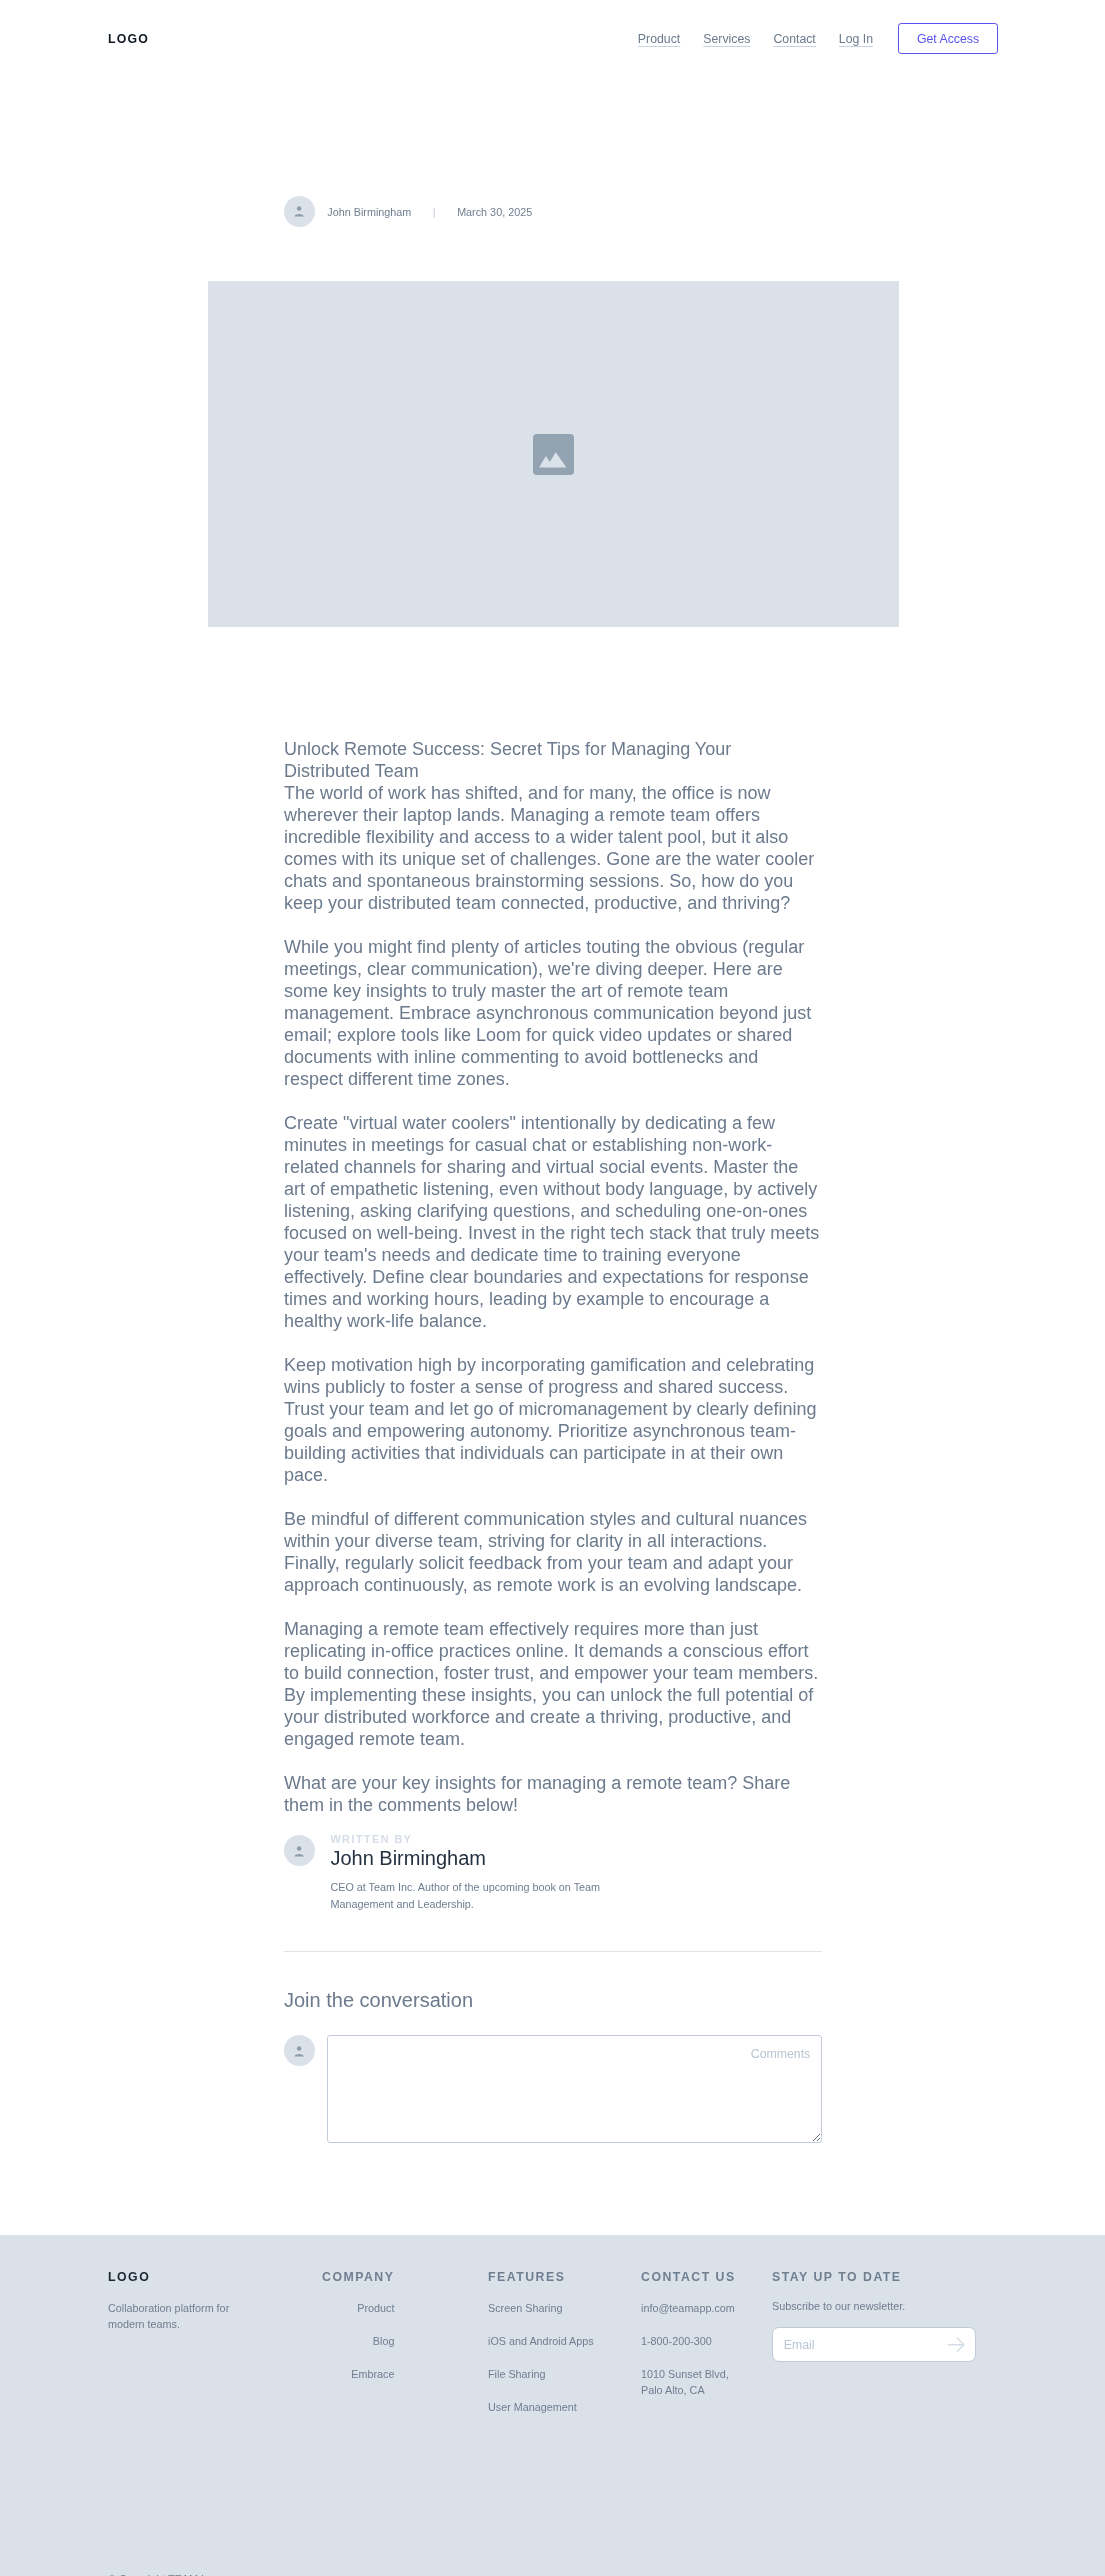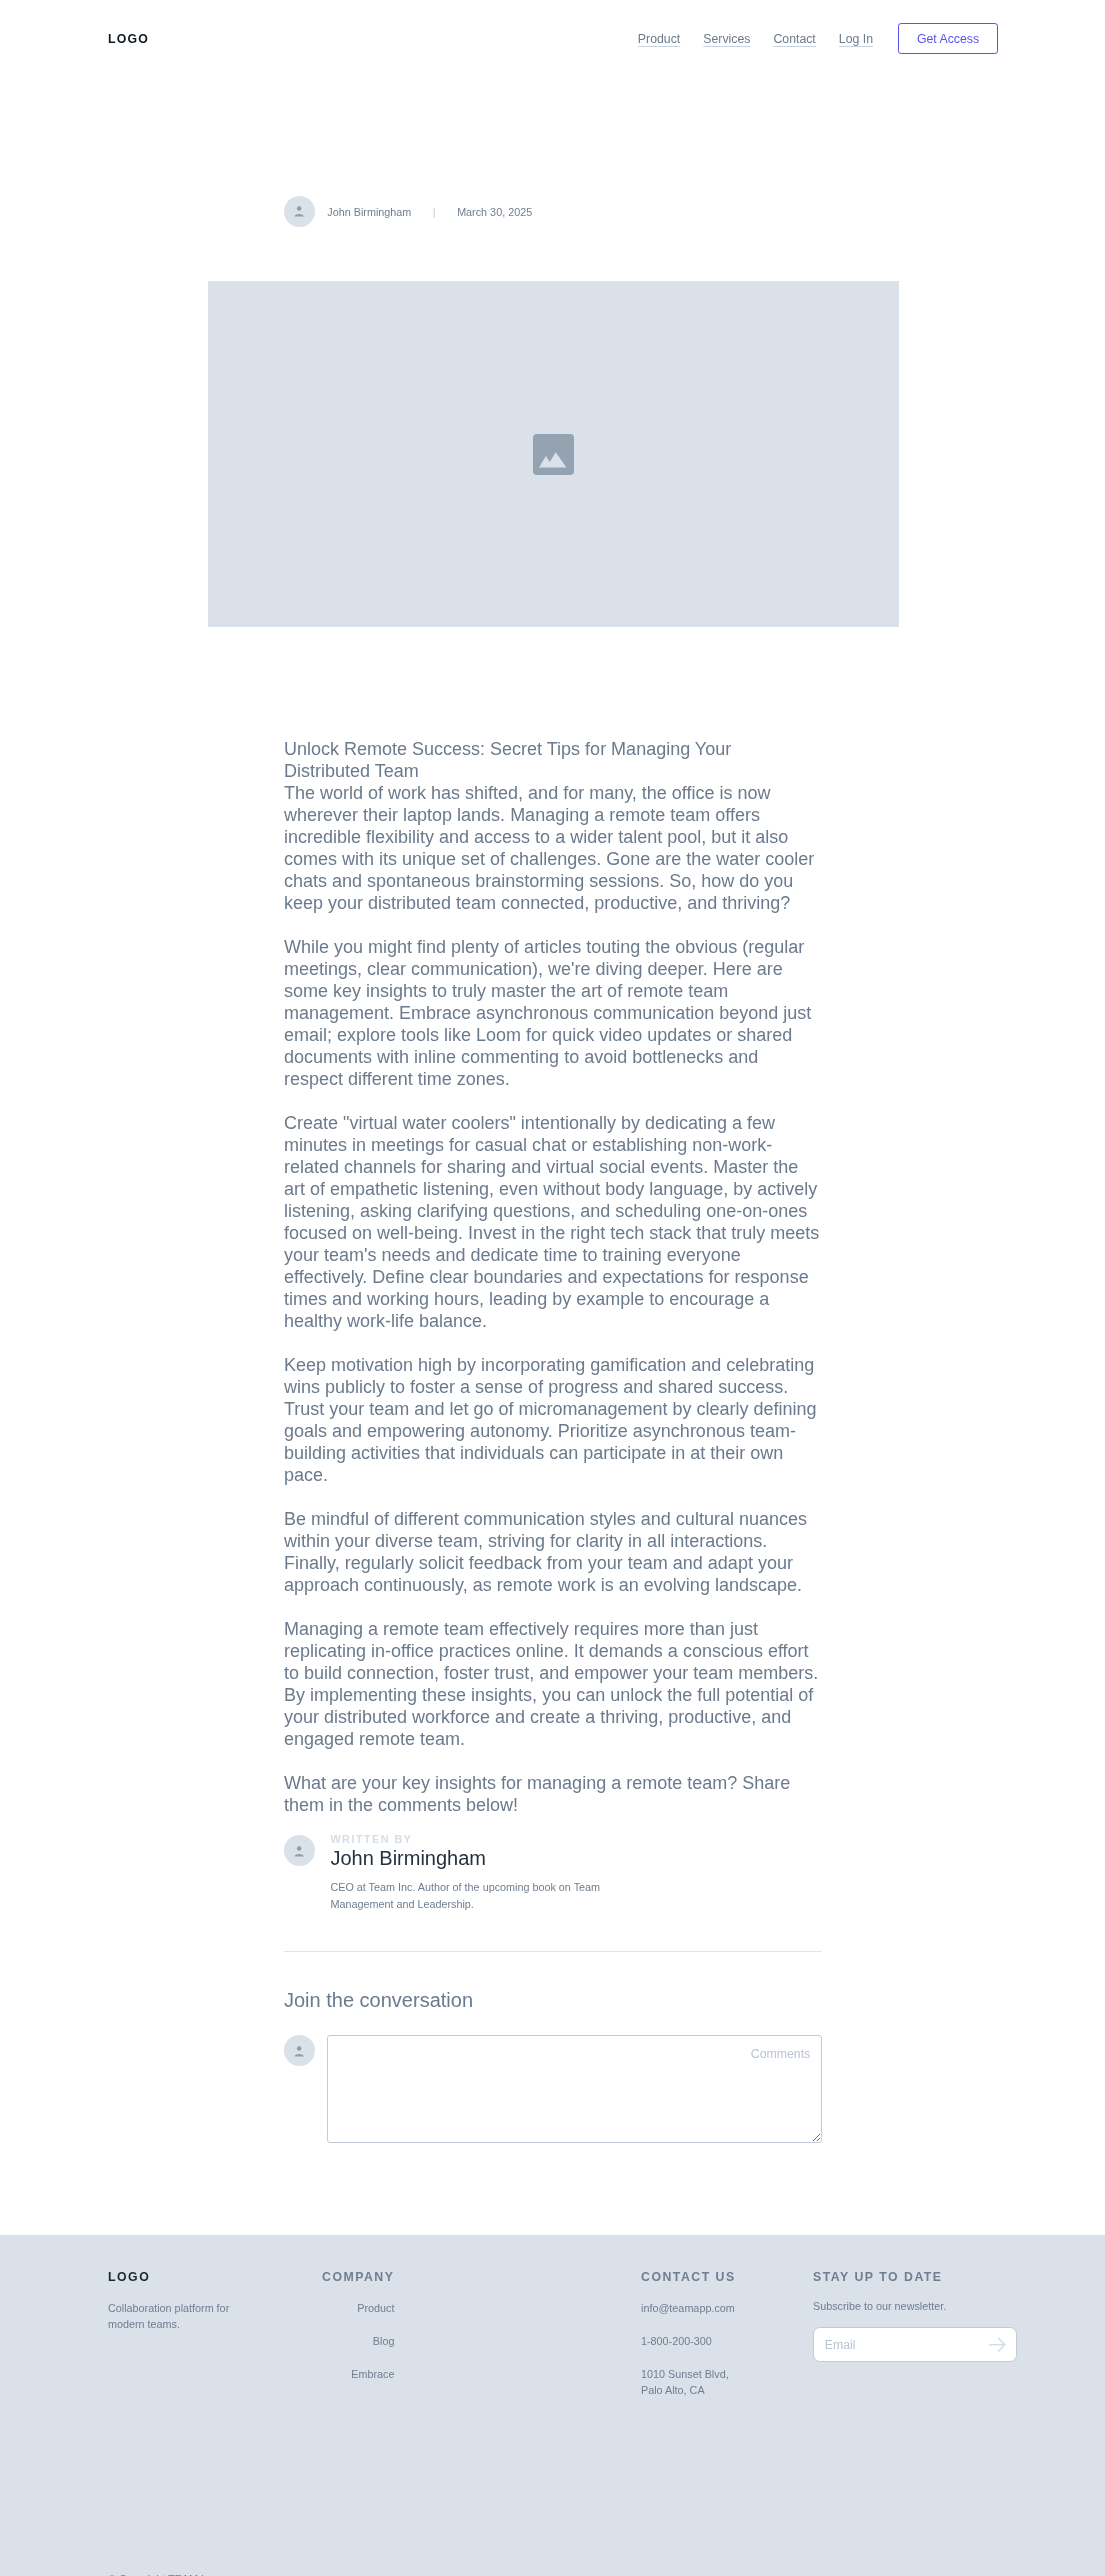--- a/index.html
+++ b/index.html
@@ -140,29 +140,38 @@
     <div class="desc">Collaboration platform for modern teams.</div>
   </div>
   <div class="col" style="left:322px;text-align:right;">
     <h4>COMPANY</h4>
     <ul>
       <li>Product</li>
       <li>Blog</li>
       <li>Embrace</li>
     </ul>
   </div>
+  <div class="col" style="left:488px;">
+    <h4>FEATURES</h4>
+    <ul>
+      <li>Screen Sharing</li>
+      <li>iOS and Android Apps</li>
+      <li>File Sharing</li>
+      <li>User Management</li>
+    </ul>
+  </div>
   <div class="col" style="left:641px;">
     <h4>CONTACT US</h4>
     <ul>
       <li>info@teamapp.com</li>
       <li>1-800-200-300</li>
       <li style="width:100px;">1010 Sunset Blvd, Palo Alto, CA</li>
     </ul>
   </div>
-  <div class="col" style="left:813px;">
+  <div class="col" style="left:772px;">
     <h4>STAY UP TO DATE</h4>
     <div class="sub">Subscribe to our newsletter.</div>
     <div class="email-box">
       <input type="email" placeholder="Email" style="">
       <svg width="18.4" height="15.4" viewBox="0 0 24 20" style="cursor:pointer;">
         <path d="M1 10 H22 M13 1 L22 10 L13 19" stroke="#d5dde6" stroke-width="2" fill="none"></path>
       </svg>
     </div>
   </div>
   <div class="copyright">© Copyright TEAM Inc.</div>

